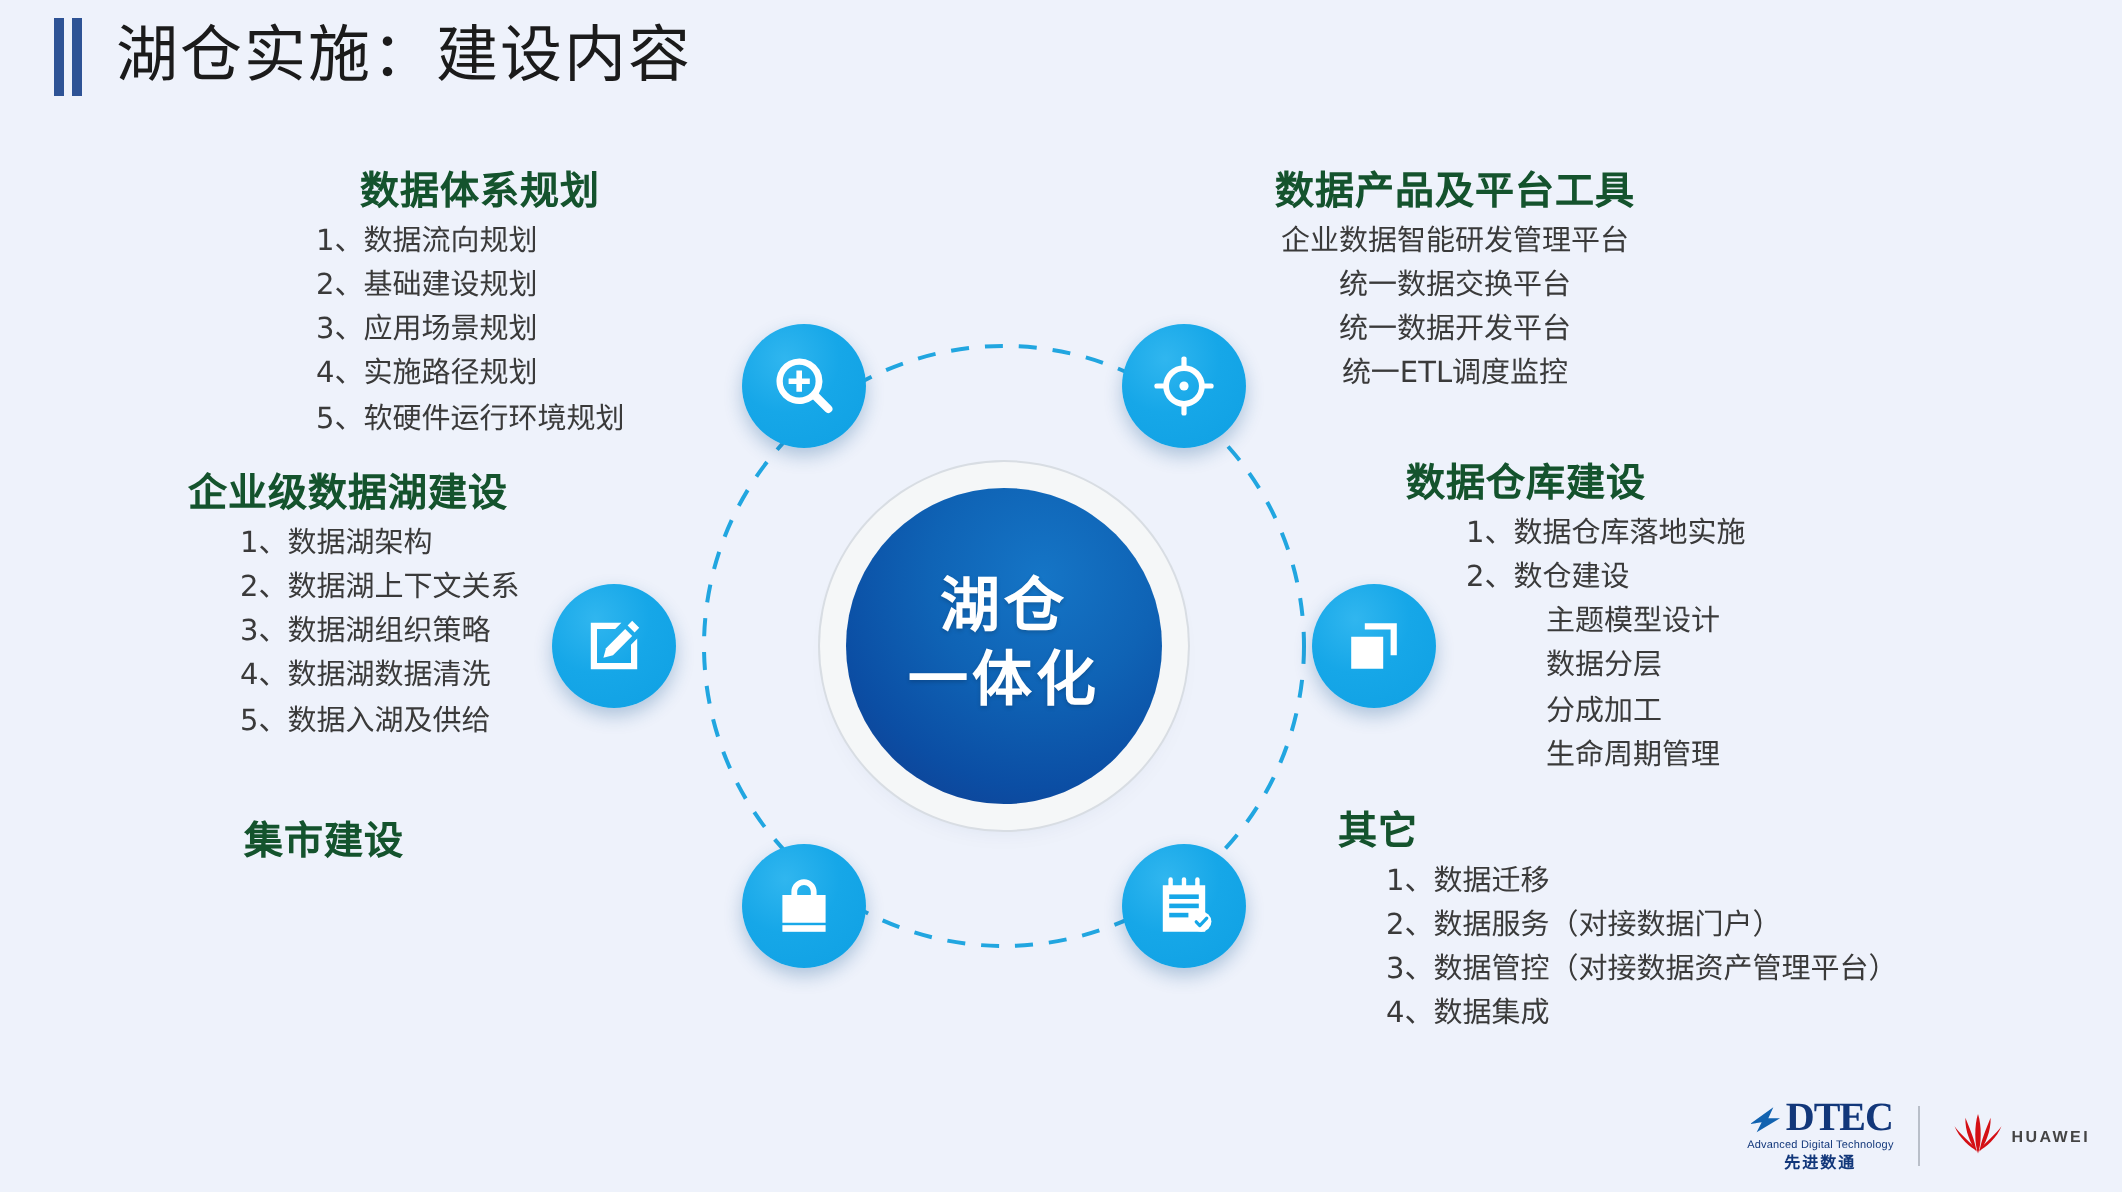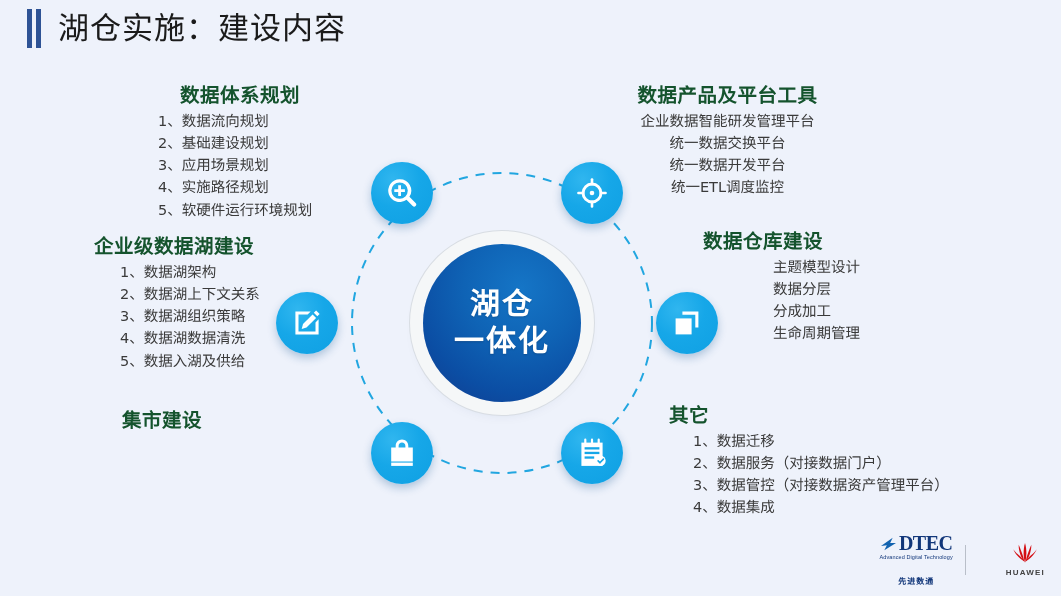--- a/index.html
+++ b/index.html
@@ -78,24 +78,24 @@
 
   
   .logos{position:absolute;right:16px;bottom:10px;display:flex;align-items:center;gap:12px;}
   .dtec{display:flex;flex-direction:column;align-items:center;line-height:1;}
   .dtec-main{display:flex;align-items:center;gap:2px;}
   .dtec-main svg{width:17px;height:15px;}
   .dtec-word{font-size:20px;font-weight:bold;color:#12377a;letter-spacing:-.5px;
     font-family:Liberation Serif, serif;}
   .dtec-tag{font-size:5.5px;color:#12377a;margin-top:1.5px;letter-spacing:.1px;
     font-family:"Liberation Sans","DejaVu Sans",sans-serif;white-space:nowrap;}
-  .dtec-cn{font-size:8px;color:#12377a;font-weight:bold;margin-top:18px;letter-spacing:1px;
+  .dtec-cn{font-size:8px;color:#12377a;font-weight:bold;margin-top:2px;letter-spacing:1px;
     font-family:"DejaVu Sans","Liberation Sans",sans-serif;}
   .logo-div{width:1px;height:30px;background:#b9bfc9;}
-  .hw{display:flex;flex-direction:column;align-items:center;margin-left:28px;}
+  .hw{display:flex;align-items:center;}
   .hw svg{width:34px;height:24px;}
   .hw-word{font-size:8px;font-weight:bold;color:#444;letter-spacing:1.2px;margin-top:2px;
     font-family:"Liberation Sans","DejaVu Sans",sans-serif;}
 </style>
 </head>
 <body>
 
 <div class="slide">
 
   <div class="title-wrap">
@@ -199,20 +199,24 @@
       <li>1、数据湖架构</li>
       <li>2、数据湖上下文关系</li>
       <li>3、数据湖组织策略</li>
       <li>4、数据湖数据清洗</li>
       <li>5、数据入湖及供给</li>
     </ul>
   </div>
 
   <div class="block l" style="left:703px;top:230px;width:250px;">
     <h3>数据仓库建设</h3>
+    <ul class="indent" style="padding-left:30px;">
+      <li>1、数据仓库落地实施</li>
+      <li>2、数仓建设</li>
+    </ul>
     <ul class="indent2" style="padding-left:70px;">
       <li class="sub">主题模型设计</li>
       <li class="sub">数据分层</li>
       <li class="sub">分成加工</li>
       <li class="sub">生命周期管理</li>
     </ul>
   </div>
 
   <div class="block l" style="left:122px;top:409px;width:250px;">
     <h3>集市建设</h3>

